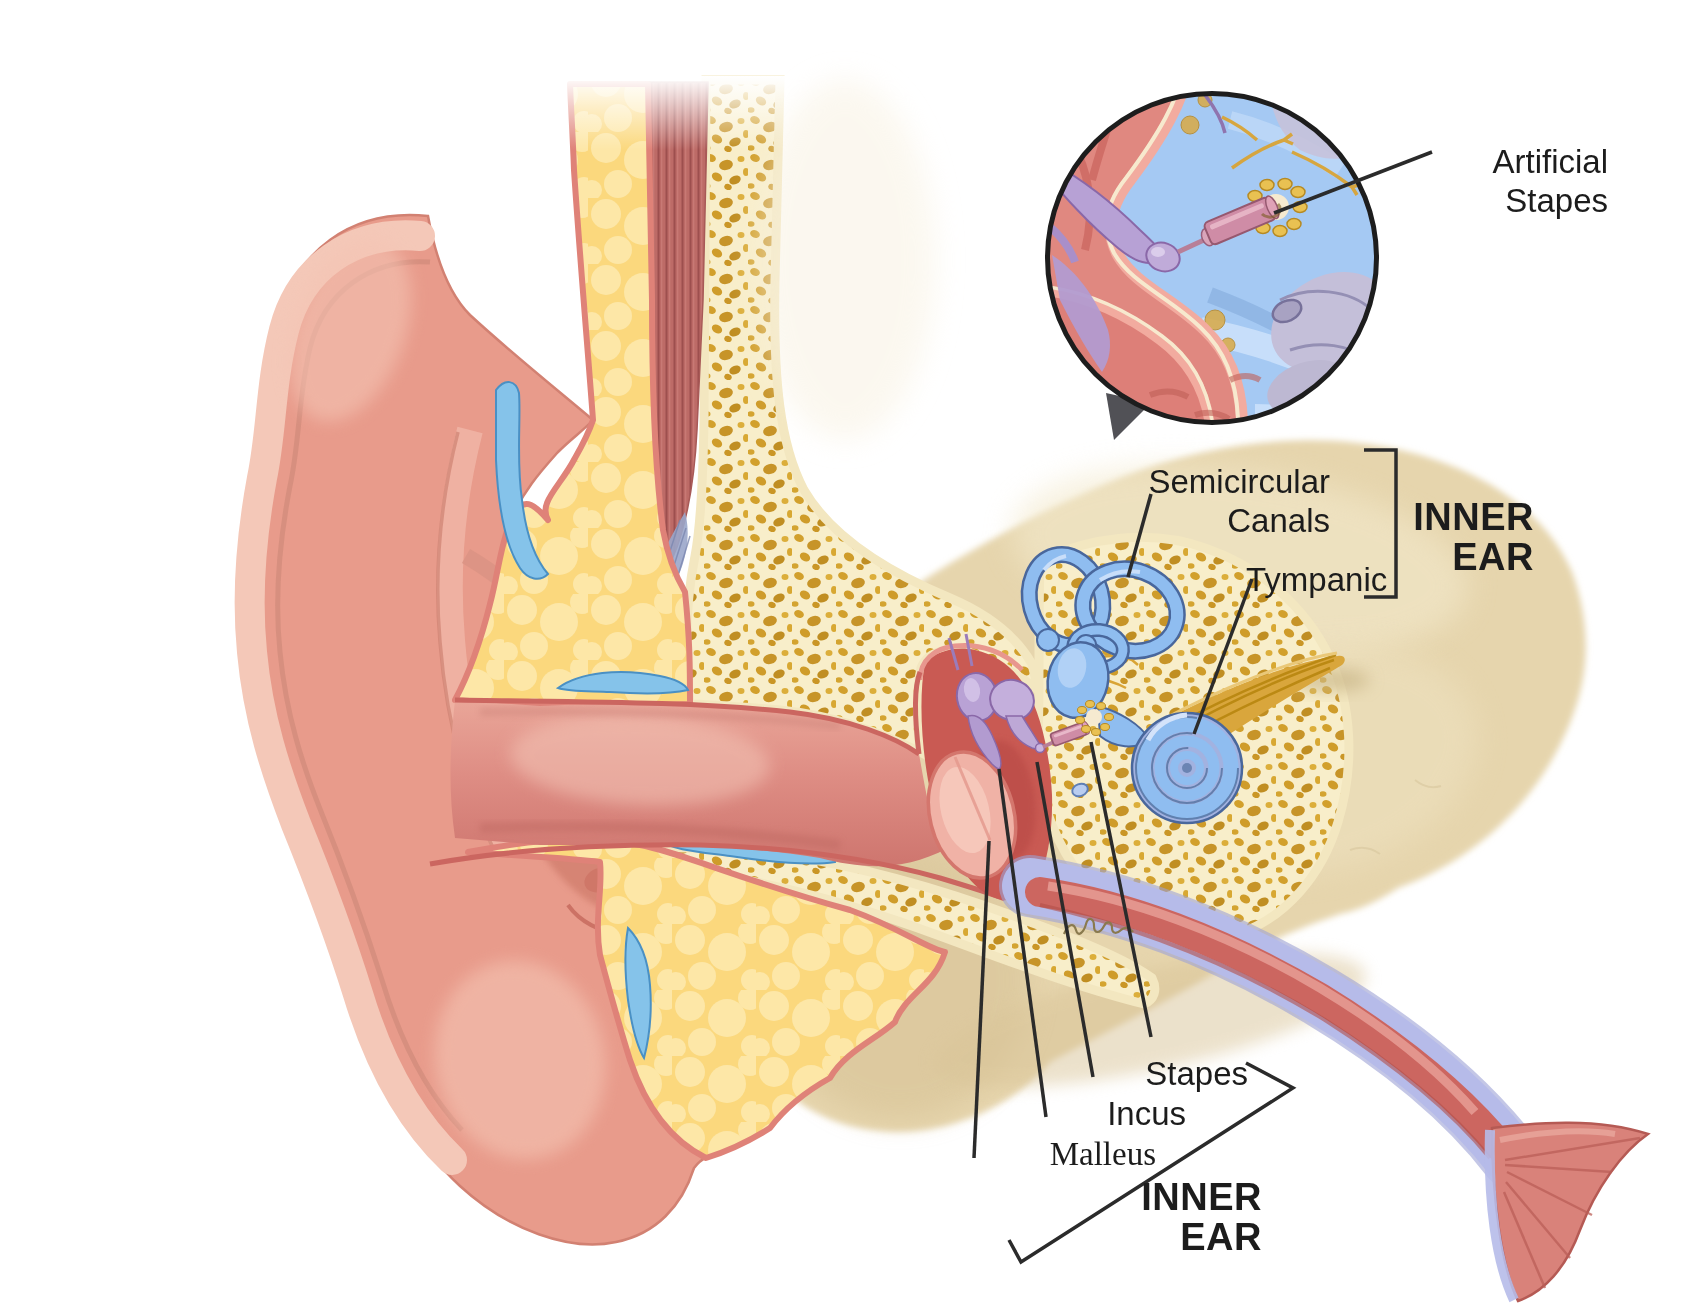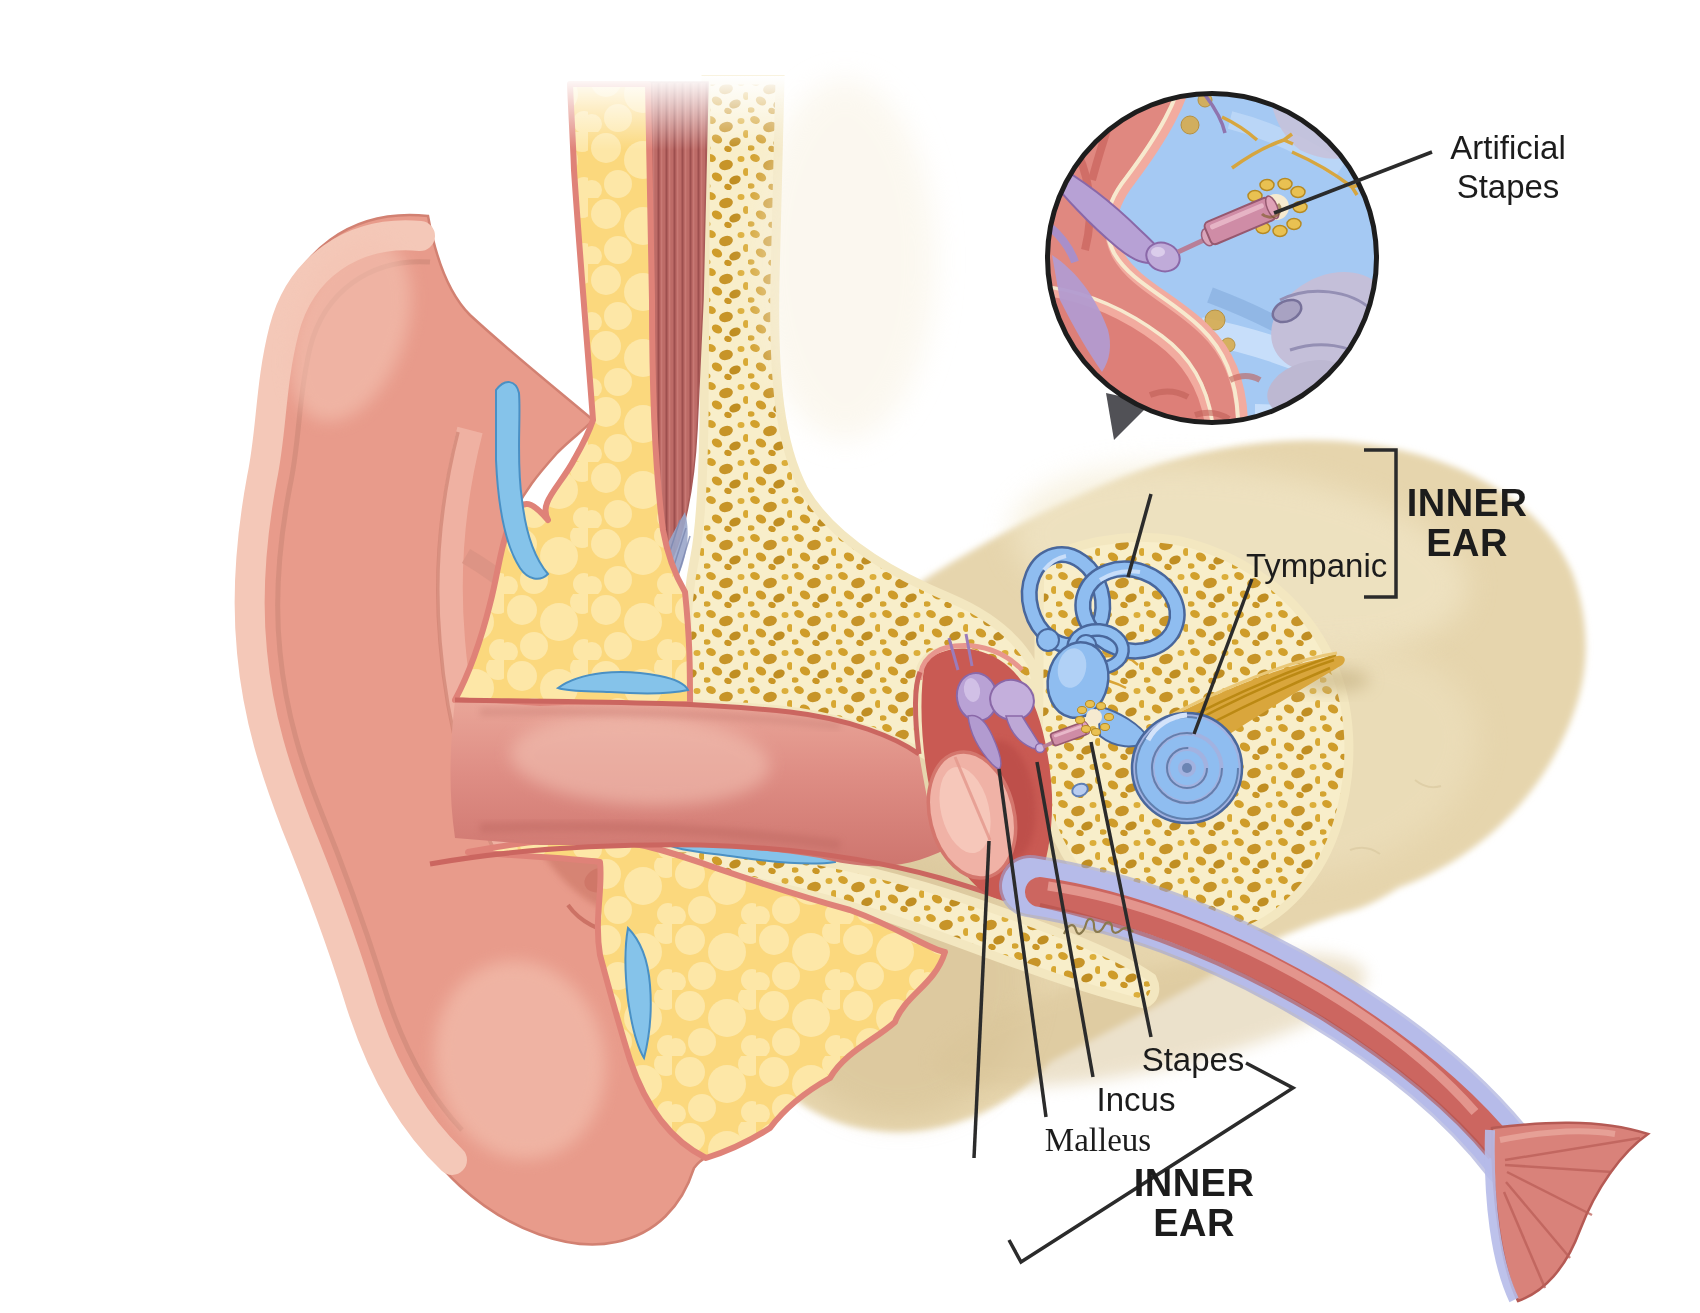--- a/index.html
+++ b/index.html
@@ -1,20 +1,20 @@
 <!DOCTYPE html>
 <html><head>
 <meta charset="utf-8">
 <style>
   html,body{margin:0;padding:0;background:#fff;}
   .stage{position:relative;width:1700px;height:1313px;overflow:hidden;background:#fff;
          font-family:"Liberation Sans", sans-serif;}
   .stage svg{position:absolute;left:0;top:0;}
   .label{position:absolute;color:#1c1c1c;font-size:33px;line-height:39px;
-         white-space:pre-line;text-align:center;}
+         white-space:pre-line;text-align:right;margin-top:14px;}
   .label.bold{font-weight:700;font-size:38px;line-height:40px;letter-spacing:.5px;}
 </style>
 </head>
 <body>
 
 <div class="stage">
 <svg width="1700" height="1313" viewBox="0 0 1700 1313">
   <defs>
     <pattern id="stip" width="44" height="38" patternUnits="userSpaceOnUse">
       <rect width="44" height="38" fill="#f8eeca"></rect>
@@ -329,20 +329,22 @@
     <path d="M989,841 L974,1158"></path>
     <path d="M999,769 L1046,1117"></path>
     <path d="M1037,762 L1093,1077"></path>
     <path d="M1091,742 L1151,1037"></path>
     <path d="M1246,1063 L1293,1088 L1021,1262 L1009,1240"></path>
   </g>
 </svg>
 
 <div class="label" style="left:1408px;top:128px;width:200px;">Artificial
 Stapes</div>
+<div class="label" style="left:1108px;top:448px;width:222px;">Semicircular
+Canals</div>
 <div class="label" style="left:1246px;top:546px;width:126px;">Tympanic</div>
 <div class="label bold" style="left:1400px;top:483px;width:134px;">INNER
 EAR</div>
 <div class="label" style="left:1138px;top:1040px;width:110px;">Stapes</div>
 <div class="label" style="left:1086px;top:1080px;width:100px;">Incus</div>
 <div class="label" style="left:1040px;top:1121px;width:116px;font-family:Liberation Serif, serif;">Malleus</div>
 <div class="label bold" style="left:1126px;top:1163px;width:136px;">INNER
 EAR</div>
 </div>
 

